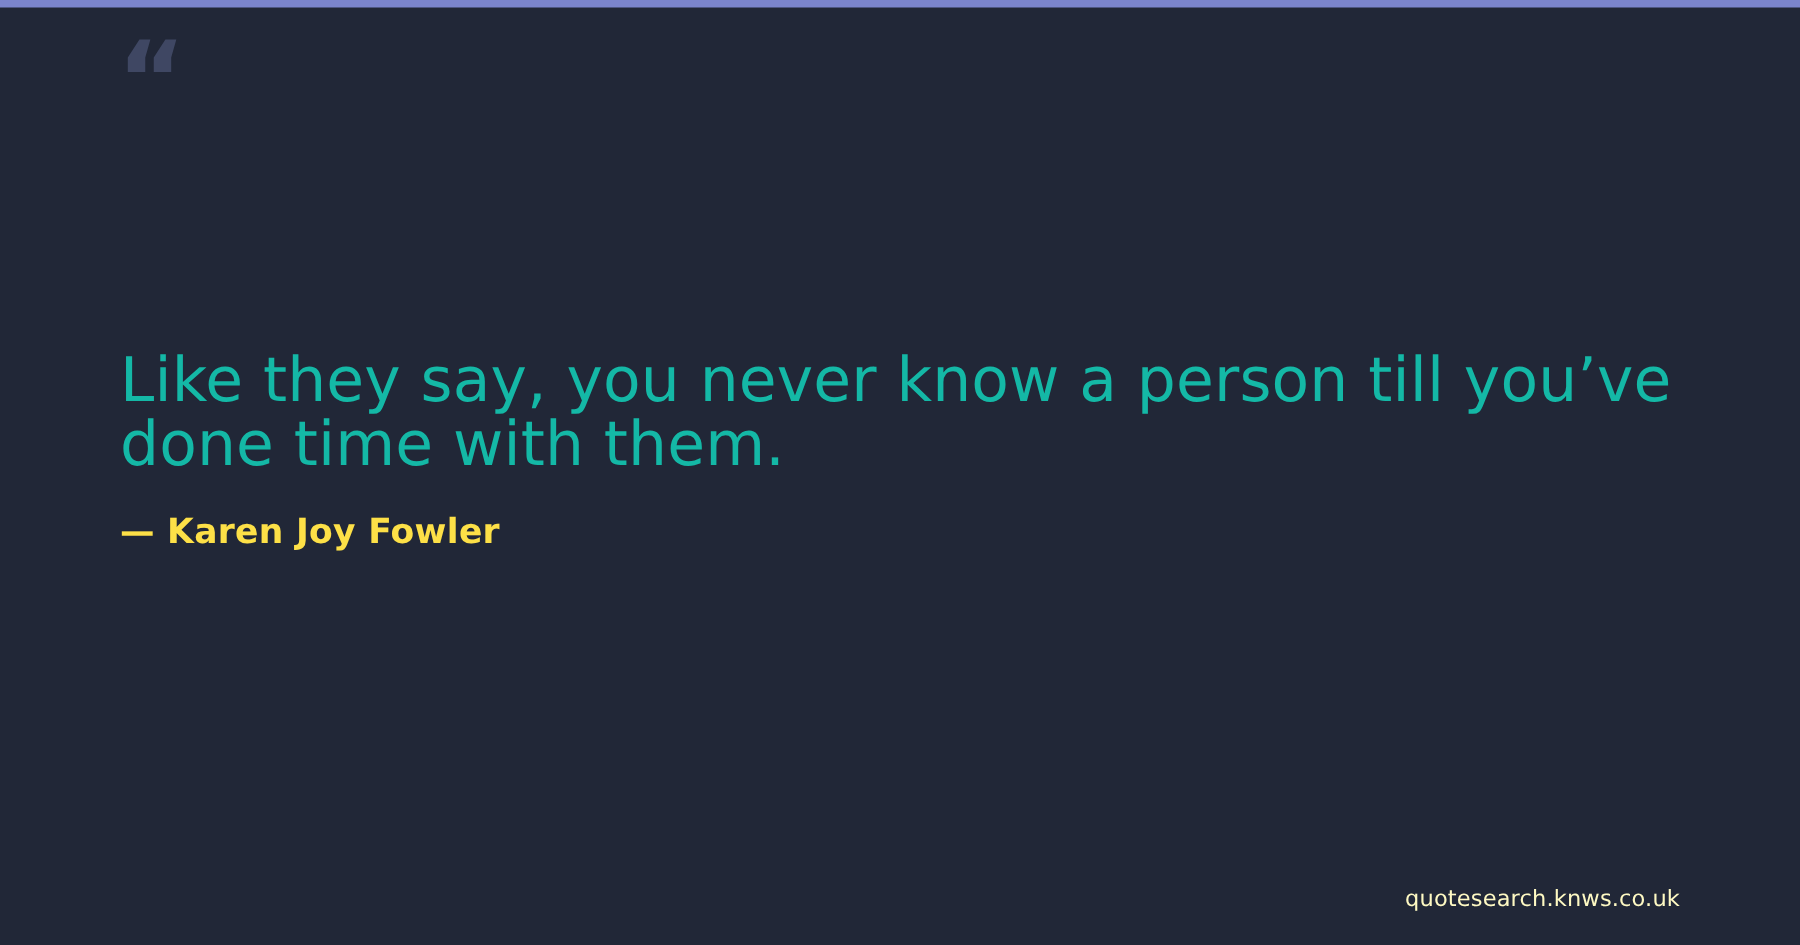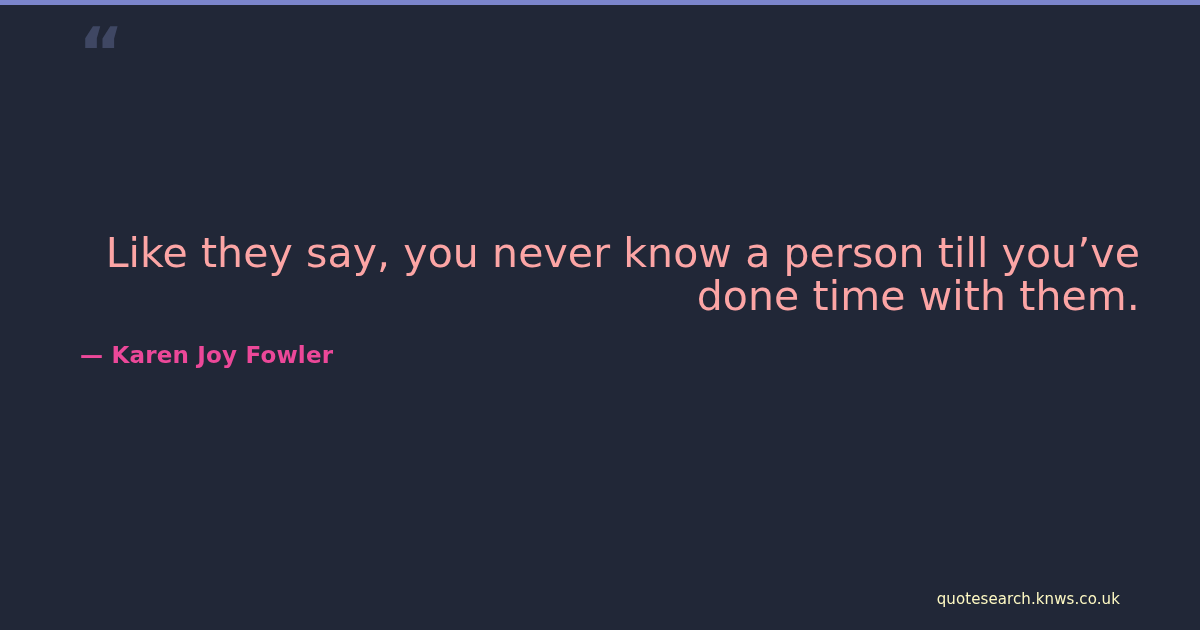--- a/index.html
+++ b/index.html
@@ -55,33 +55,32 @@
     top: 232px;
     width: 1060px;
   }
 
   #quote-text {
     margin: 0;
     font-family: "DejaVu Sans", sans-serif;
     font-size: 41px;
     font-weight: normal;
     line-height: 1.04;
-    color: #fca5a5;
+    color: #14b8a6;
     letter-spacing: 0.1px;
-    text-align: right;
   }
 
   #quote-attribution {
     margin: 0;
     padding-top: 26px;
     font-family: "DejaVu Sans", sans-serif;
     font-size: 23px;
     font-weight: bold;
     line-height: 1.1;
-    color: #ec4899;
+    color: #fde047;
     letter-spacing: 0.2px;
   }
 
   
   #site-watermark {
     position: absolute;
     right: 80px;
     bottom: 22px;
     font-family: "DejaVu Sans", sans-serif;
     font-size: 15px;

